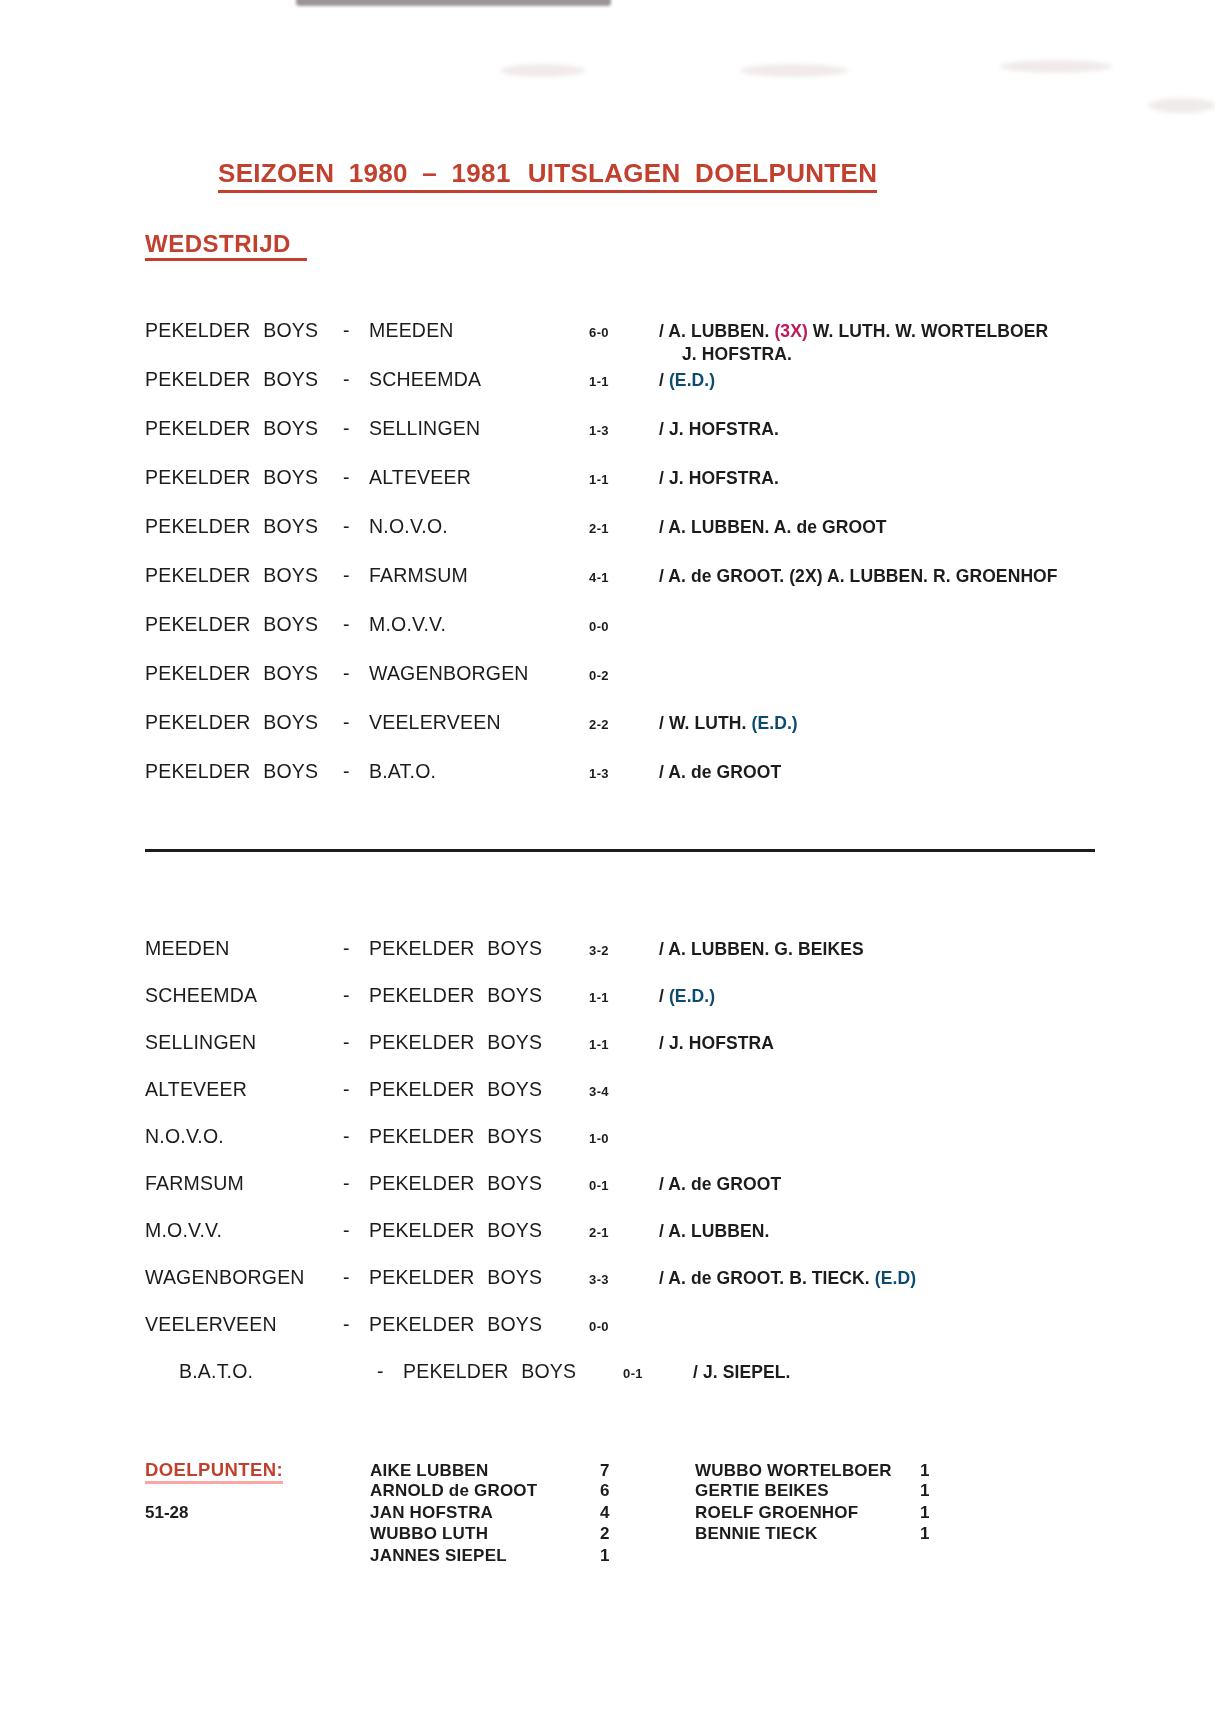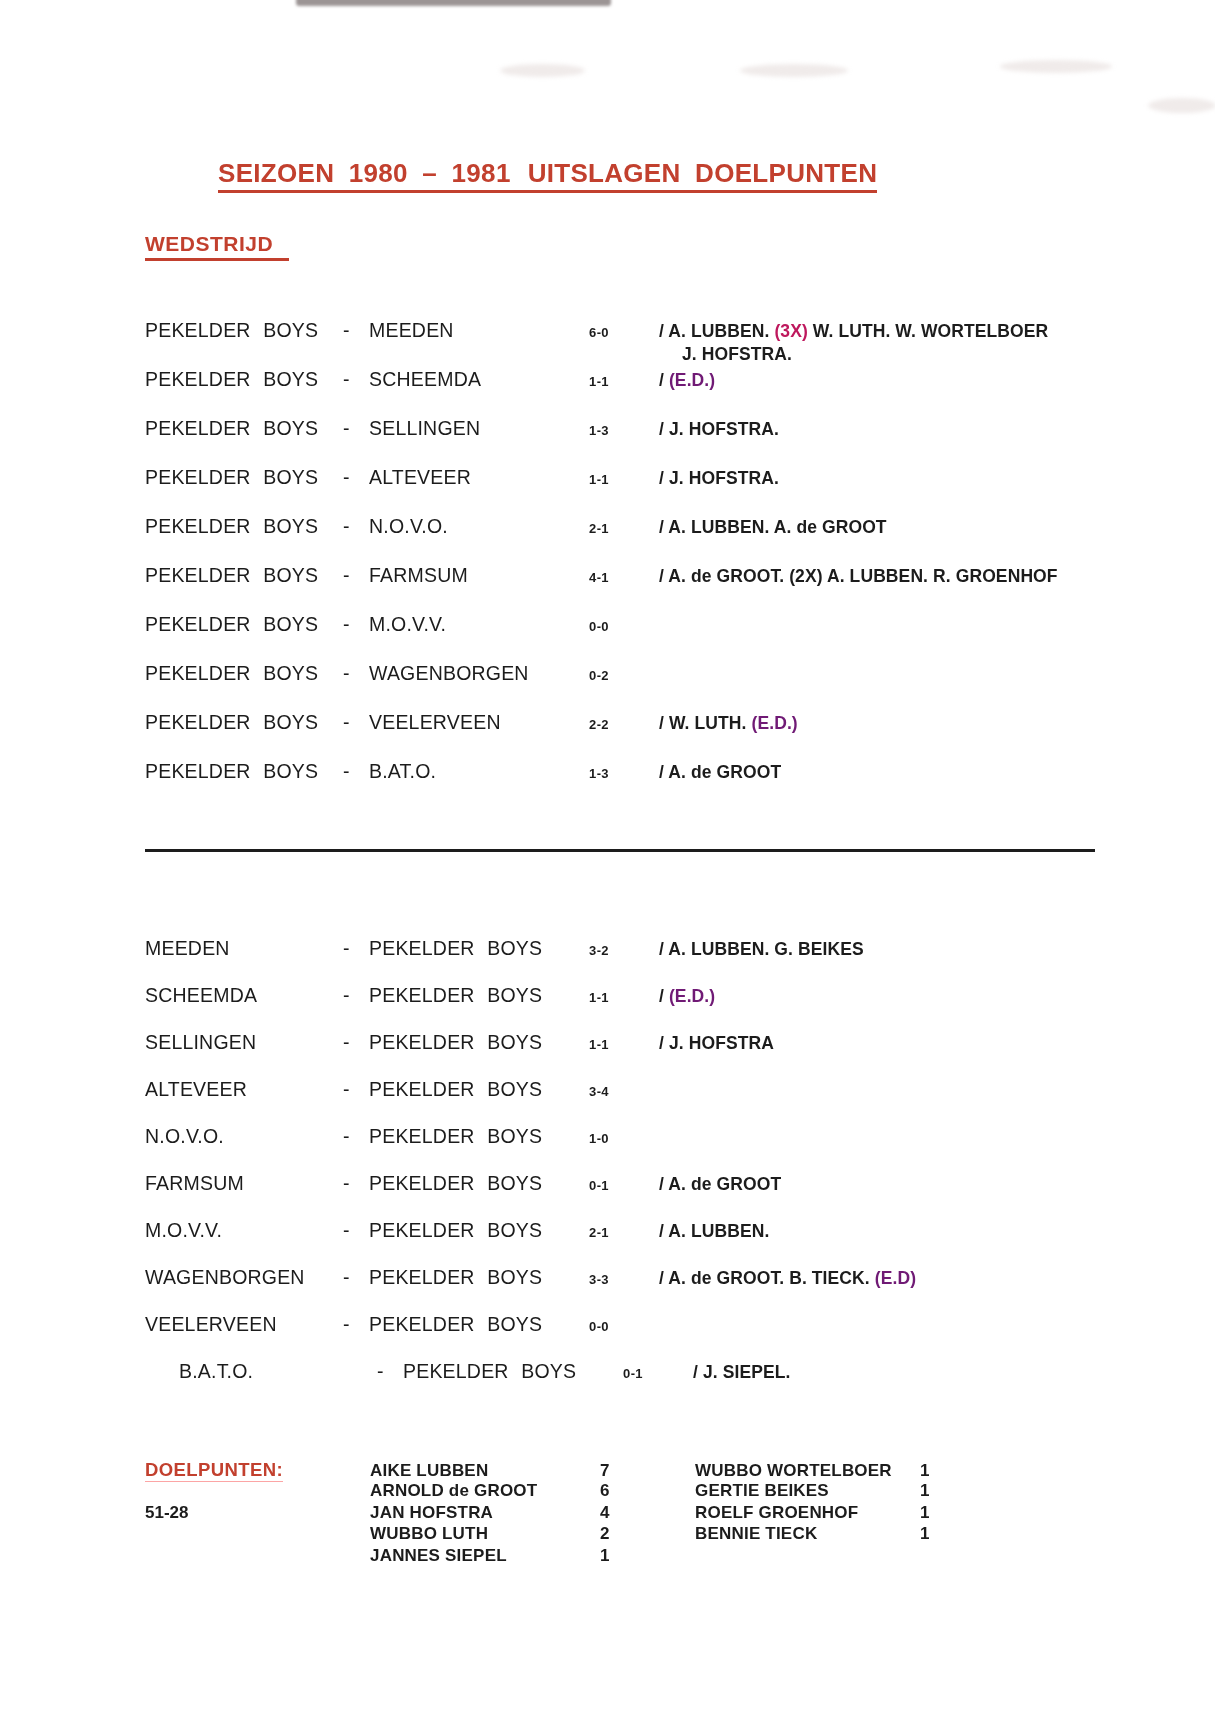--- a/index.html
+++ b/index.html
@@ -21,43 +21,43 @@
   
   .title{
     position:absolute;left:218px;top:160px;
     display:flex;gap:17px;align-items:baseline;
     color:#c2402e;font-weight:bold;font-size:26px;line-height:27px;letter-spacing:.3px;
     border-bottom:3px solid #c2402e;padding-bottom:3px;
   }
   .title span{word-spacing:7px;white-space:pre;}
   .heading-wedstrijd{
     position:absolute;left:145px;top:233px;
-    color:#c2402e;font-weight:bold;font-size:21px;line-height:22px;letter-spacing:.5px;
+    color:#c2402e;font-weight:bold;font-size:24px;line-height:22px;letter-spacing:.5px;
     border-bottom:3px solid #c2402e;padding:0 16px 3px 0;
   }
 
   
   .match-row{position:absolute;left:145px;width:1030px;display:flex;align-items:baseline;}
   .c-home{width:198px;flex:none;font-size:19.5px;letter-spacing:.2px;word-spacing:7px;white-space:pre;}
   .c-dash{width:26px;flex:none;font-size:19.5px;}
   .c-away{width:220px;flex:none;font-size:19.5px;letter-spacing:.2px;word-spacing:7px;white-space:pre;}
   .c-score{width:70px;flex:none;font-size:13px;font-weight:bold;letter-spacing:.4px;}
   .c-note{flex:1;font-size:17.5px;font-weight:bold;line-height:23px;letter-spacing:.1px;}
   .seg{white-space:pre-wrap;}
   .seg.red{color:#be185d;}
-  .seg.blue{color:#701a75;}
+  .seg.blue{color:#0c4a6e;}
   .note-line2{padding-left:23px;}
 
   .divider{position:absolute;left:145px;top:849px;width:950px;height:3px;background:#1d1d1d;}
 
   
   .dp-section{position:absolute;left:145px;top:1459px;width:1010px;}
   .dp-row{display:flex;align-items:baseline;height:21.8px;font-size:17px;font-weight:bold;}
   .dp-label{width:225px;flex:none;}
-  .dp-heading{color:#c2402e;font-size:18.5px;letter-spacing:.4px;border-bottom:1px solid #fca5a5;padding-bottom:1px;}
+  .dp-heading{color:#c2402e;font-size:18.5px;letter-spacing:.4px;border-bottom:3px solid #fca5a5;padding-bottom:1px;}
   .dp-name1{width:230px;flex:none;letter-spacing:.2px;}
   .dp-cnt1{width:63px;flex:none;}
   .dp-name2{width:225px;flex:none;letter-spacing:.2px;margin-left:32px;}
   .dp-cnt2{flex:1;}
 </style>
 </head>
 <body>
 
 <div class="page">
 

